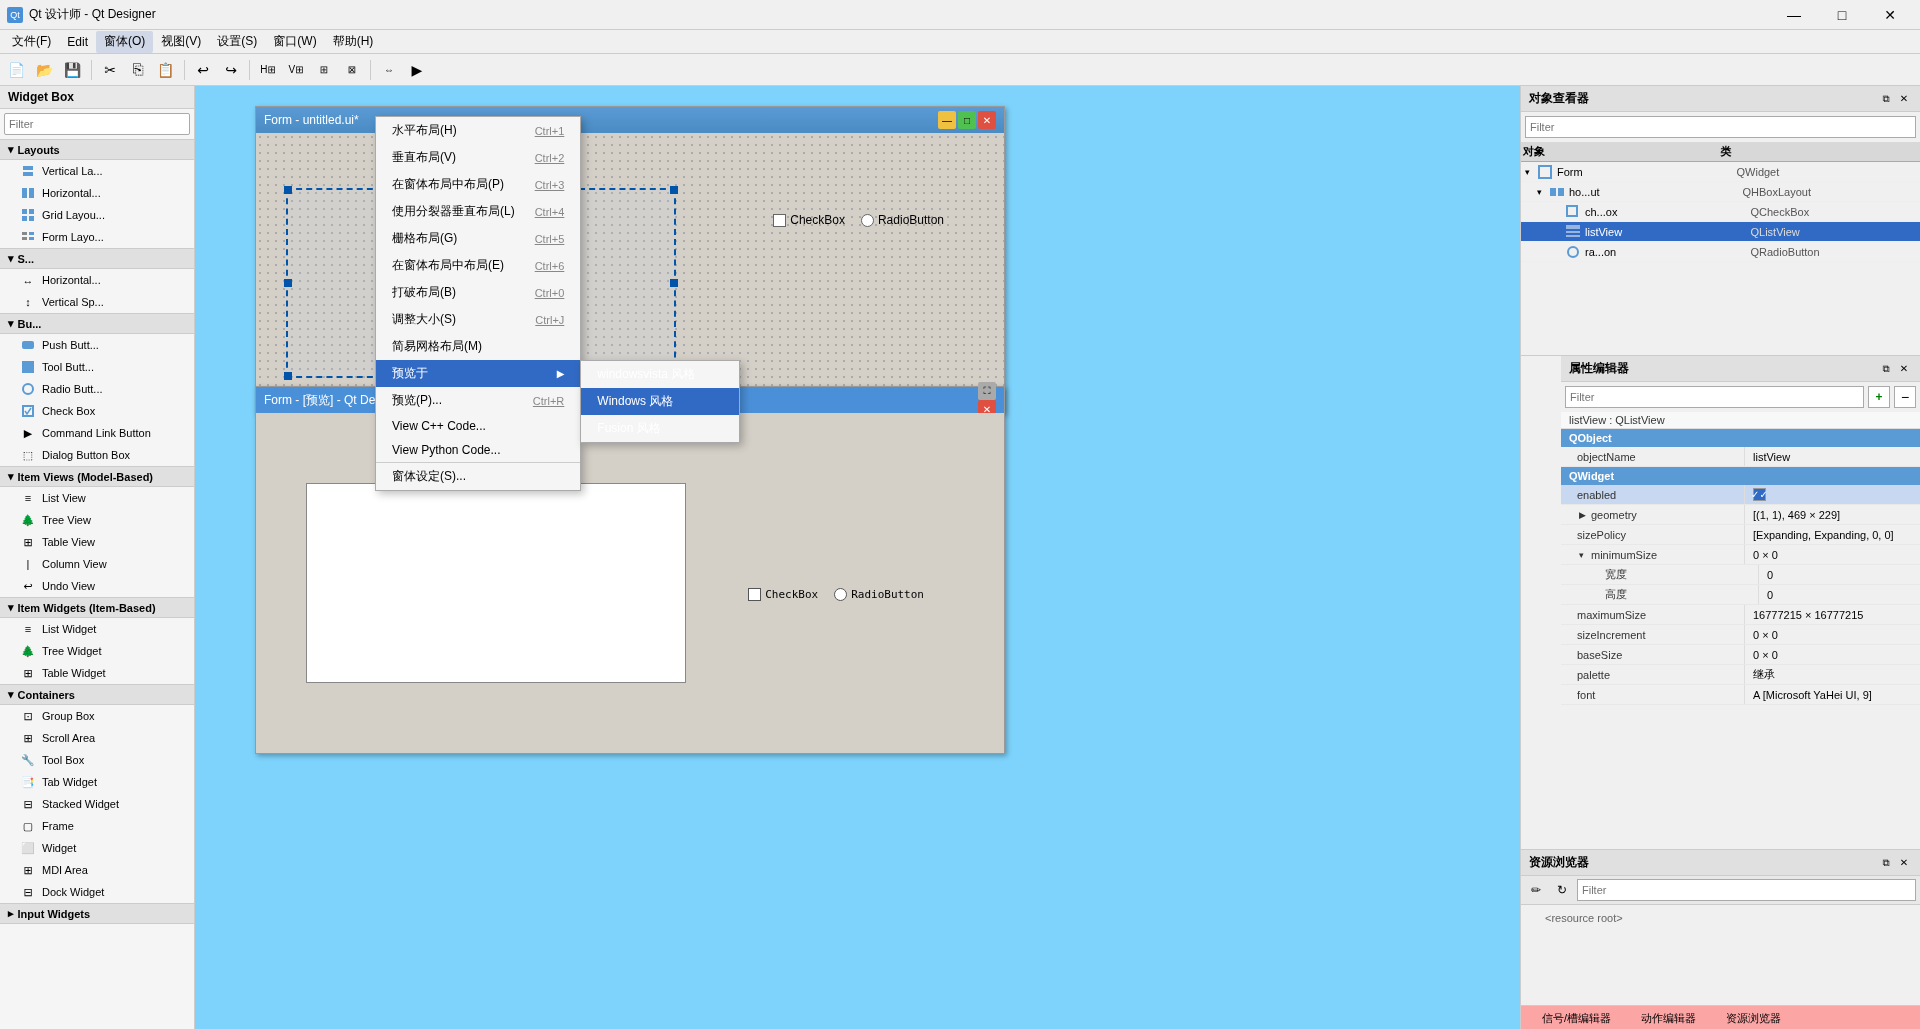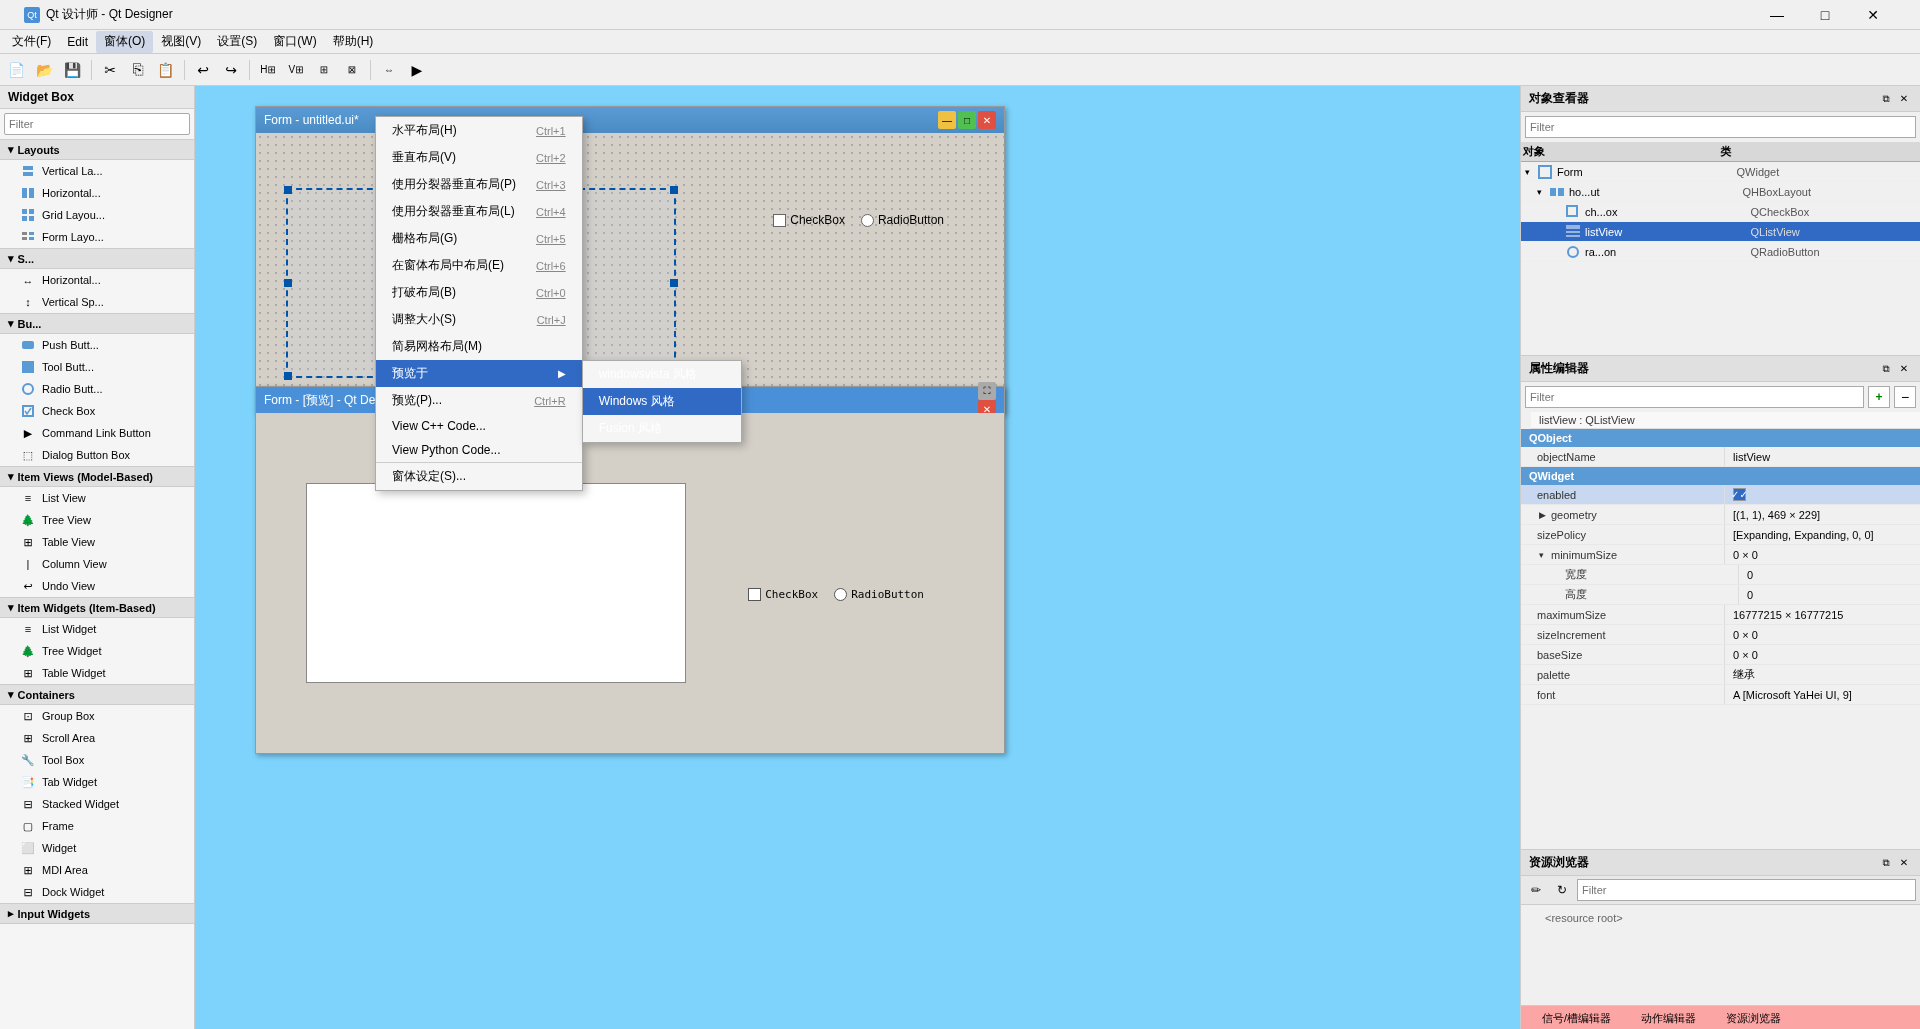--- a/index.html
+++ b/index.html
@@ -1,19 +1,19 @@
 <!DOCTYPE html>
 <html><head>
   <meta charset="utf-8">
   <style>
     * { margin: 0; padding: 0; box-sizing: border-box; }
     body { width: 1920px; height: 1029px; background: #f0f0f0; font-family: 'Microsoft YaHei UI', 'SimHei', sans-serif; font-size: 12px; overflow: hidden; position: relative; }
 
     
-    .title-bar { background: #f0f0f0; border-bottom: 1px solid #ccc; height: 30px; display: flex; align-items: center; padding: 0 24px; justify-content: space-between; }
+    .title-bar { background: #f0f0f0; border-bottom: 1px solid #ccc; height: 30px; display: flex; align-items: center; padding: 0 7px; justify-content: space-between; }
     .title-bar-left { display: flex; align-items: center; gap: 6px; }
     .title-bar-icon { width: 16px; height: 16px; background: #4a90d9; border-radius: 2px; display: flex; align-items: center; justify-content: center; color: white; font-size: 9px; }
     .title-bar-title { font-size: 12px; color: #000; }
     .title-bar-controls { display: flex; gap: 2px; }
     .title-btn { width: 46px; height: 30px; border: none; background: transparent; cursor: pointer; font-size: 14px; display: flex; align-items: center; justify-content: center; }
 
     
     .menu-bar { background: #f0f0f0; border-bottom: 1px solid #ccc; height: 24px; display: flex; align-items: center; padding: 0 4px; }
     .menu-item { padding: 2px 8px; cursor: pointer; font-size: 12px; height: 22px; display: flex; align-items: center; border-radius: 2px; }
     .menu-item:hover, .menu-item.active { background: #d4d4d4; }
@@ -99,25 +99,25 @@
     .obj-indent2 { padding-left: 32px; }
     .obj-name { flex: 1; }
     .obj-class { flex: 1; color: #555; }
     .obj-row.selected .obj-class { color: #ddd; }
     .obj-col-header { display: flex; background: #d8d8d8; border-bottom: 1px solid #aaa; font-size: 11px; padding: 2px 2px; font-weight: bold; }
     .obj-col-name { flex: 1; }
     .obj-col-class { flex: 1; }
     .tree-arrow { width: 12px; font-size: 9px; cursor: pointer; }
 
     
-    .prop-editor { flex: 1; display: flex; flex-direction: column; overflow: hidden; }
+    .prop-editor { flex: 1; display: flex; flex-direction: column; overflow: hidden; padding-left: 40px; }
     .prop-filter-bar { padding: 4px; display: flex; align-items: center; gap: 4px; }
     .prop-filter-bar input { flex: 1; height: 22px; border: 1px solid #aaa; padding: 0 4px; font-size: 11px; }
     .prop-filter-btn { width: 22px; height: 22px; border: 1px solid #aaa; background: white; cursor: pointer; font-size: 12px; display: flex; align-items: center; justify-content: center; }
-    .prop-context { padding: 2px 8px; font-size: 11px; color: #333; background: #f8f8f8; border-bottom: 1px solid #ddd; margin-left: 10px; }
+    .prop-context { padding: 2px 8px; font-size: 11px; color: #333; background: #f8f8f8; border-bottom: 1px solid #ddd; }
     .prop-table { overflow-y: auto; flex: 1; font-size: 11px; }
     .prop-group { background: #5b9bd5; color: white; padding: 3px 8px; font-weight: bold; font-size: 11px; }
     .prop-row { display: flex; border-bottom: 1px solid #e8e8e8; height: 20px; align-items: center; }
     .prop-row.selected { background: #c8d8f0; }
     .prop-name { flex: 1; padding: 0 8px 0 16px; color: #333; border-right: 1px solid #ddd; height: 100%; display: flex; align-items: center; }
     .prop-value { flex: 1; padding: 0 8px; color: #000; display: flex; align-items: center; gap: 4px; }
     .prop-expand { width: 12px; font-size: 9px; cursor: pointer; margin-left: 2px; }
     .prop-indent { padding-left: 28px; }
     .prop-checkbox { width: 13px; height: 13px; border: 1px solid #666; background: white; display: flex; align-items: center; justify-content: center; font-size: 10px; }
     .prop-checked::after { content: '✓'; }
@@ -453,21 +453,21 @@
     <div class="dropdown-menu" style="position:absolute; top:30px; left:180px;">
       <div class="dropdown-item">
         <span>水平布局(H)</span>
         <span class="shortcut">Ctrl+1</span>
       </div>
       <div class="dropdown-item">
         <span>垂直布局(V)</span>
         <span class="shortcut">Ctrl+2</span>
       </div>
       <div class="dropdown-item">
-        <span>使用分裂器垂直布局(P)</span>
+        <span>在窗体布局中布局(P)</span>
         <span class="shortcut">Ctrl+3</span>
       </div>
       <div class="dropdown-item">
         <span>使用分裂器垂直布局(L)</span>
         <span class="shortcut">Ctrl+4</span>
       </div>
       <div class="dropdown-item">
         <span>栅格布局(G)</span>
         <span class="shortcut">Ctrl+5</span>
       </div>

